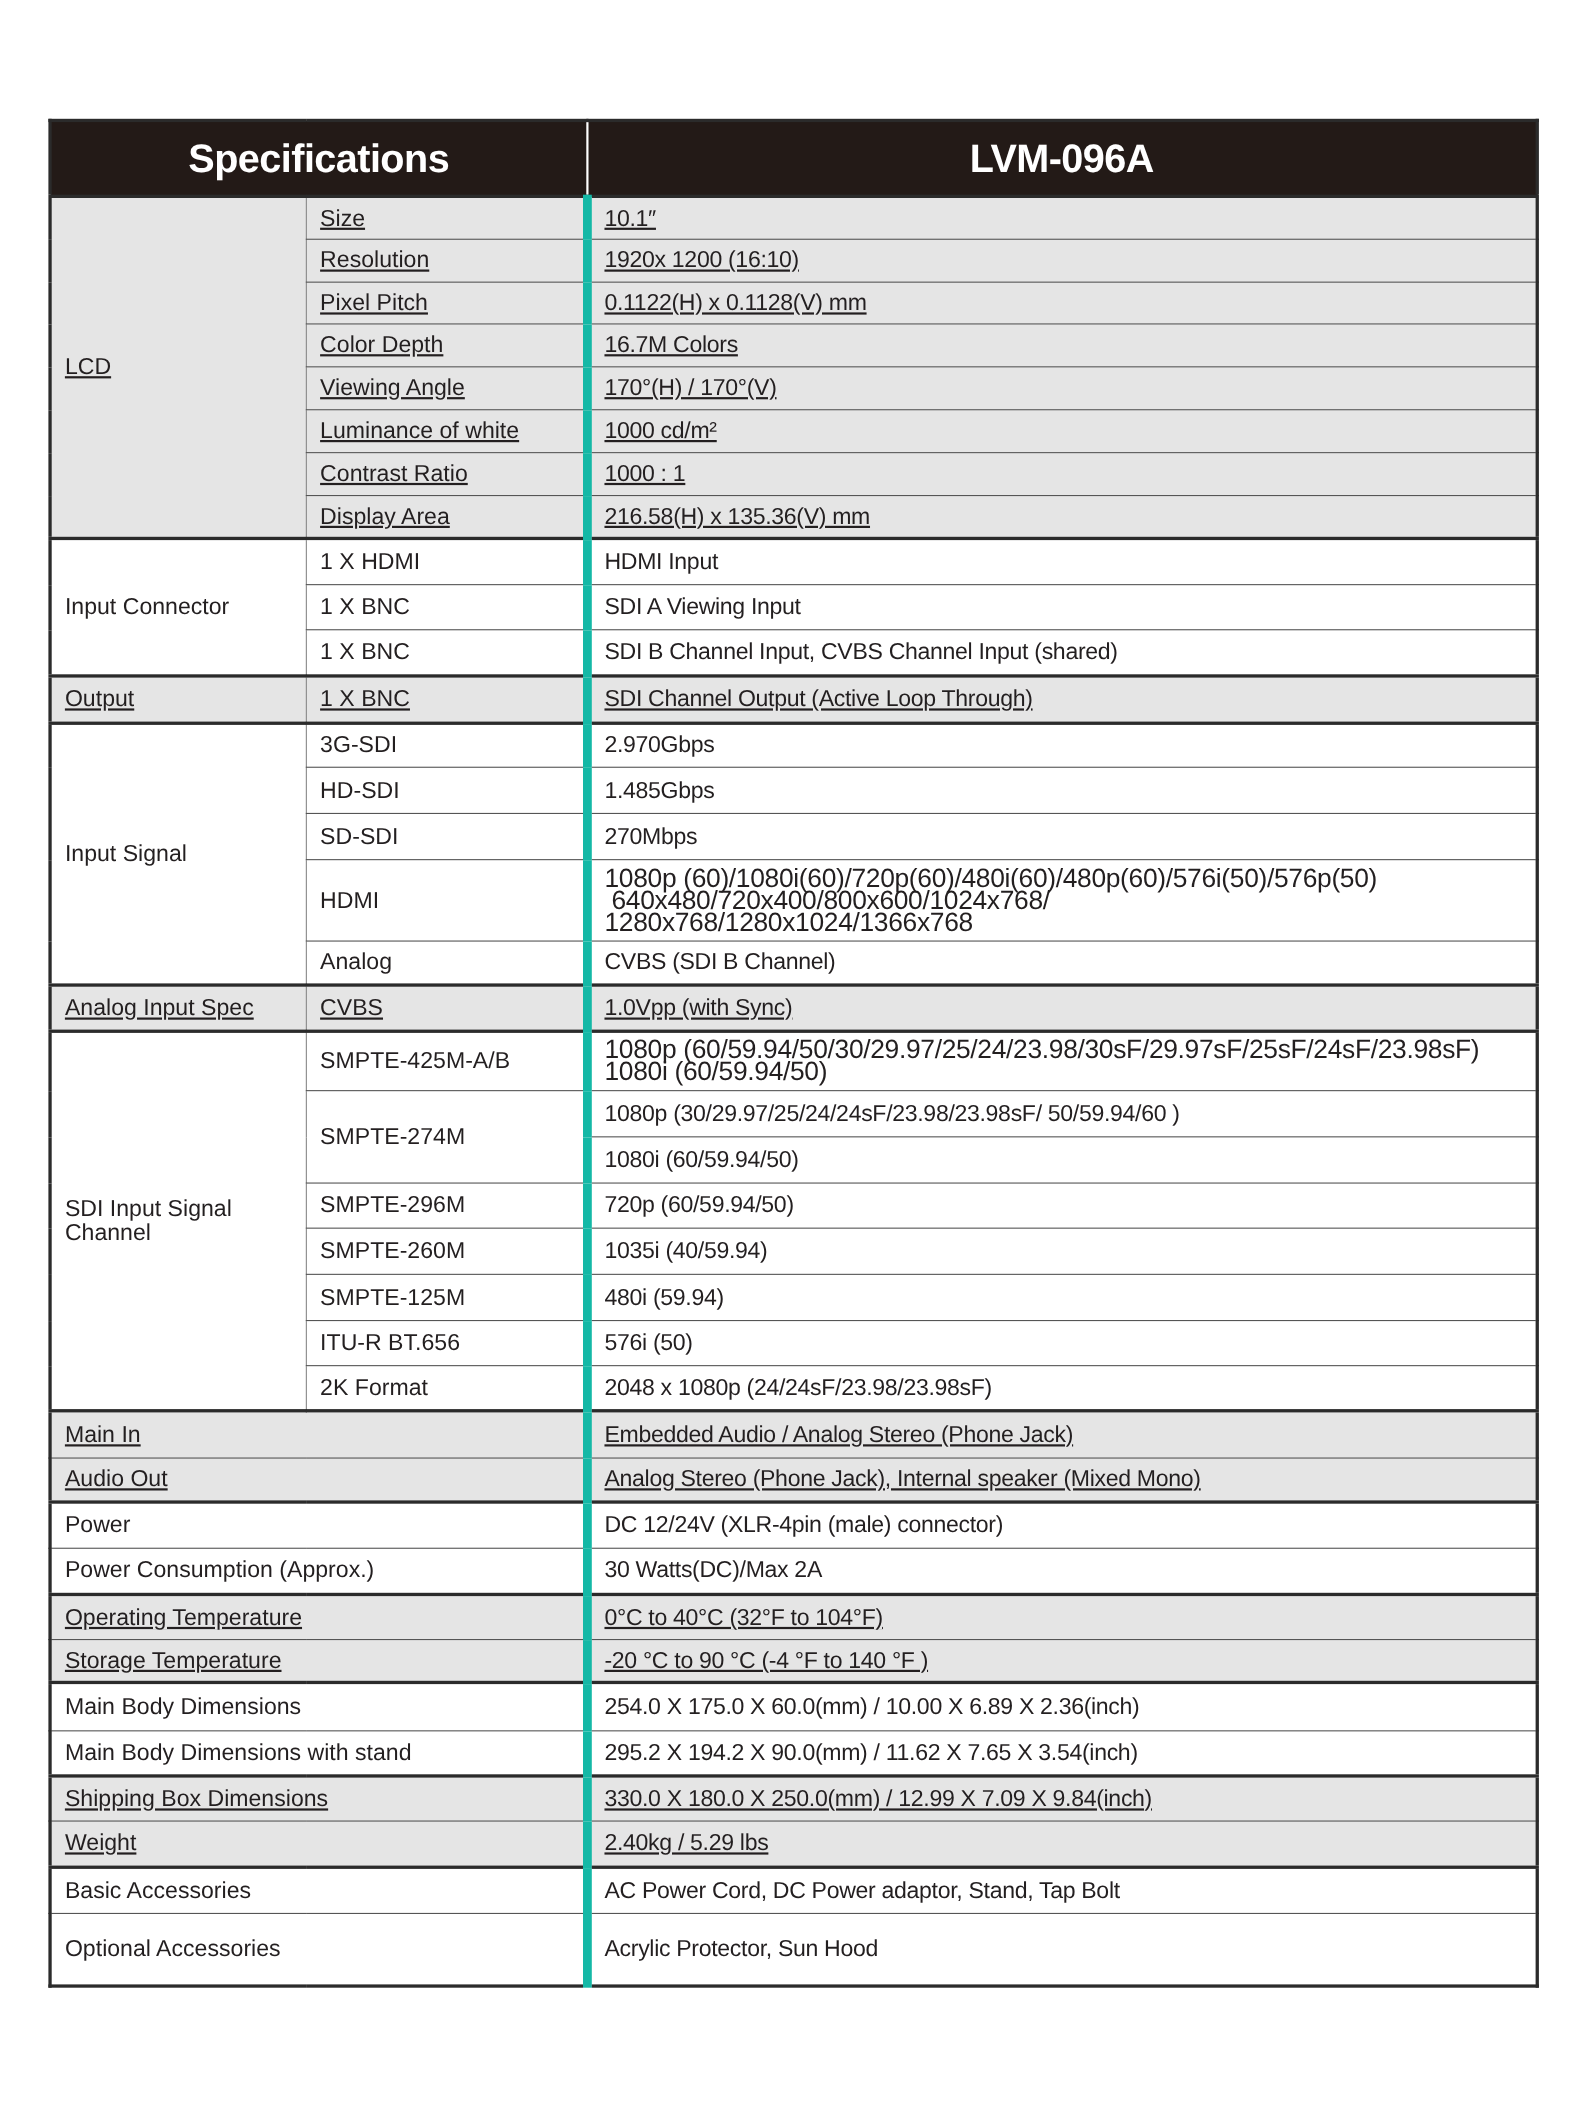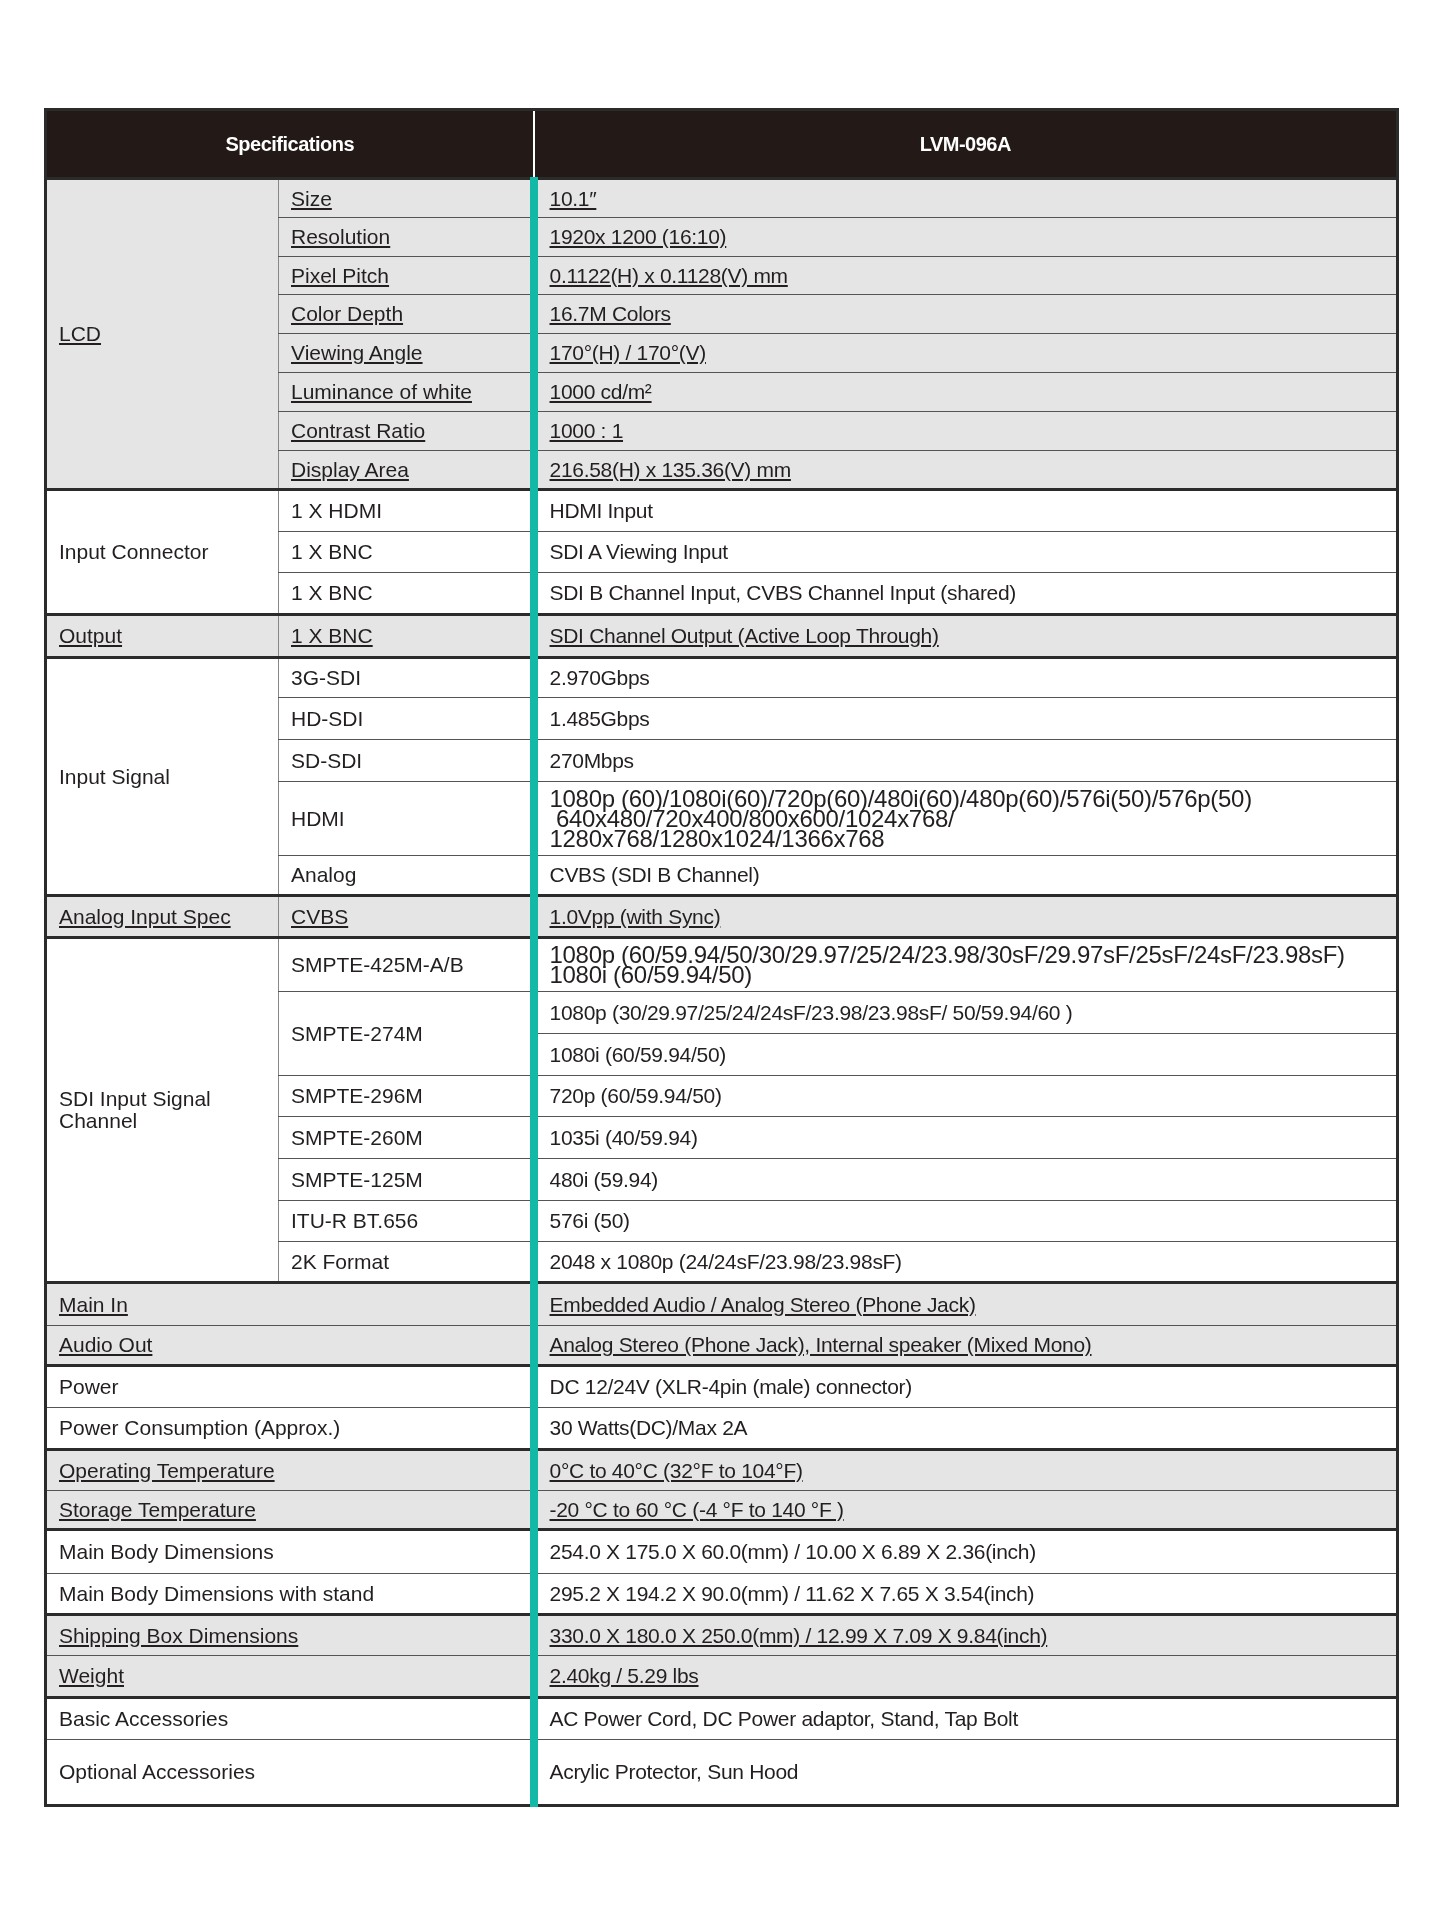--- a/index.html
+++ b/index.html
@@ -7,21 +7,21 @@
          font-family: "Liberation Sans", "DejaVu Sans", sans-serif; color: #231f20; }
   table.spec {
     position: absolute; left: 44px; top: 108px; width: 1352px;
     border-collapse: collapse; table-layout: fixed;
     border: 3px solid #2b2b2b;
   }
   table.spec col.c1 { width: 233px; }
   table.spec col.c2 { width: 255px; }
   table.spec col.c3 { width: 864px; }
   th {
-    background: #231a17; color: #ffffff; font-weight: bold; font-size: 20px;
+    background: #231a17; color: #ffffff; font-weight: bold; font-size: 36px;
     height: 66px; padding: 0; text-align: center; letter-spacing: -0.5px;
     border-right: 2px solid #ffffff;
   }
   th:last-child { border-right: none; }
   td {
     font-size: 21px; padding: 0 12px; vertical-align: middle;
     border-top: 1px solid #555; border-bottom: 1px solid #555;
     border-left: 1px solid #888; white-space: nowrap;
   }
   td.c3 { border-left: 8px solid #14b8a6; letter-spacing: -0.3px; }
@@ -207,21 +207,21 @@
     </tr>
   </tbody>
 
   <tbody class="sec">
     <tr class="g" style="height:41px">
       <td class="c1" colspan="2">Operating Temperature</td>
       <td class="c3">0°C to 40°C (32°F to 104°F)</td>
     </tr>
     <tr class="g" style="height:39px">
       <td class="c1" colspan="2">Storage Temperature</td>
-      <td class="c3">-20 °C to 60 °C (-4 °F to 140 °F )</td>
+      <td class="c3">-20 °C to 90 °C (-4 °F to 140 °F )</td>
     </tr>
   </tbody>
 
   <tbody class="sec">
     <tr style="height:44px">
       <td class="c1" colspan="2">Main Body Dimensions</td>
       <td class="c3">254.0 X 175.0 X 60.0(mm) / 10.00 X 6.89 X 2.36(inch)</td>
     </tr>
     <tr style="height:41px">
       <td class="c1" colspan="2">Main Body Dimensions with stand</td>

